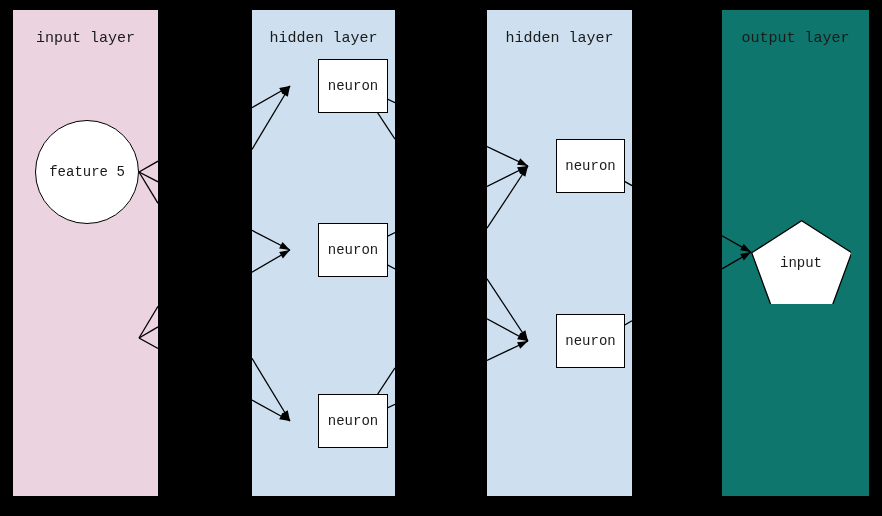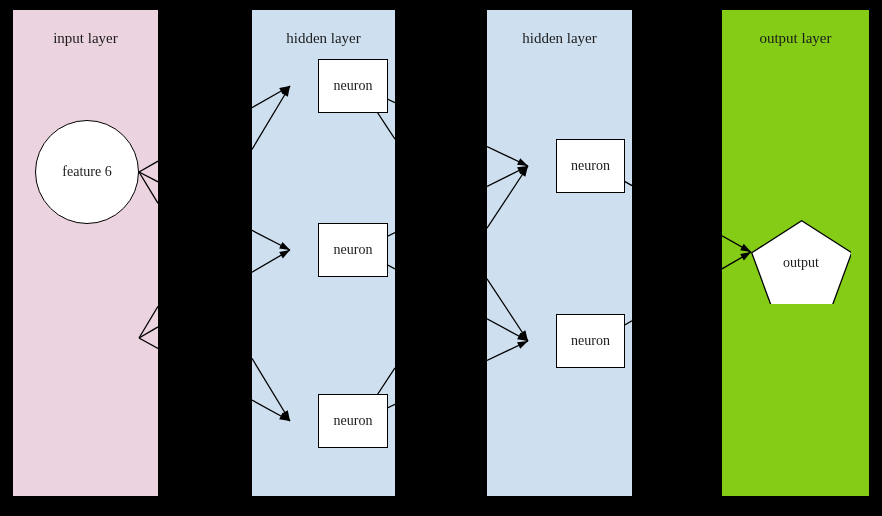--- a/index.html
+++ b/index.html
@@ -6,21 +6,21 @@
     margin: 0;
     padding: 0;
     background: #000000;
   }
   #canvas {
     position: relative;
     width: 882px;
     height: 516px;
     background: #000000;
     overflow: hidden;
-    font-family: Liberation Serif, serif;
+    font-family: Liberation Mono, monospace;
   }
   .layer-panel {
     position: absolute;
     overflow: hidden;
   }
   .layer-title {
     position: absolute;
     left: 0;
     right: 0;
     text-align: center;
@@ -82,21 +82,21 @@
     <div class="layer-title" style="top: 20px;">input layer</div>
     <svg class="edge-svg" id="edges-input" width="145" height="486">
         <line x1="126" y1="162" x2="145" y2="151.17880794701986" stroke="#000000" stroke-width="1.3"></line>
         <line x1="126" y1="162" x2="145" y2="171.81456953642385" stroke="#000000" stroke-width="1.3"></line>
         <line x1="126" y1="162" x2="145" y2="193.33112582781456" stroke="#000000" stroke-width="1.3"></line>
         <line x1="126" y1="328" x2="145" y2="296.2913907284768" stroke="#000000" stroke-width="1.3"></line>
         <line x1="126" y1="328" x2="145" y2="316.92715231788077" stroke="#000000" stroke-width="1.3"></line>
         <line x1="126" y1="328" x2="145" y2="338.44370860927154" stroke="#000000" stroke-width="1.3"></line>
       </svg>
     <div class="node-circle" id="node-feature-1" style="left: 22px; top: 110px; width: 104px; height: 104px;">
-      <span class="shape-text">feature 6</span>
+      <span class="shape-text">feature 5</span>
     </div>
   </div>
 
   <div class="layer-panel" id="panel-hidden-1" style="left: 252px; top: 10px; width: 143px; height: 486px; background: rgb(206, 224, 240);">
     <div class="layer-title" style="top: 20px;">hidden layer</div>
     <svg class="edge-svg" id="edges-hidden-1" width="143" height="486">
         <line x1="0" y1="97.64238410596026" x2="38" y2="76" stroke="#000000" stroke-width="1.3"></line>
         <polygon points="38,76 30.804187877372044,84.31987306969528 27.173254657243774,77.9446298576096" fill="#000000"></polygon>
         <line x1="0" y1="220.3708609271523" x2="38" y2="240" stroke="#000000" stroke-width="1.3"></line>
         <polygon points="38,240 27.10277501868478,238.499837439942 30.469906897096337,231.98141547019657" fill="#000000"></polygon>
@@ -145,29 +145,29 @@
         <line x1="110" y1="331" x2="145" y2="310.7927272727273" stroke="#000000" stroke-width="1.3"></line>
       </svg>
     <div class="node-box" id="node-hidden2-neuron-1" style="left: 41px; top: 129px; width: 69px; height: 54px;">
       <span class="shape-text">neuron</span>
     </div>
     <div class="node-box" id="node-hidden2-neuron-2" style="left: 41px; top: 304px; width: 69px; height: 54px;">
       <span class="shape-text">neuron</span>
     </div>
   </div>
 
-  <div class="layer-panel" id="panel-output" style="left: 722px; top: 10px; width: 147px; height: 486px; background: #84cc16;">
+  <div class="layer-panel" id="panel-output" style="left: 722px; top: 10px; width: 147px; height: 486px; background: #0f766e;">
     <div class="layer-title" style="top: 20px;">output layer</div>
     <svg class="edge-svg" id="edges-output" width="147" height="486">
         <line x1="0" y1="225.87662337662337" x2="29" y2="242.088" stroke="#000000" stroke-width="1.3"></line>
         <polygon points="29,242.088 18.15807779871443,240.22984958055855 21.738009098782072,233.8258278793874" fill="#000000"></polygon>
         <line x1="0" y1="258.83116883116884" x2="29" y2="242.088" stroke="#000000" stroke-width="1.3"></line>
         <polygon points="29,242.088 21.853237002243873,250.4500439280061 18.18487717710002,244.09626251411197" fill="#000000"></polygon>
       </svg>
     <div class="node-pentagon" id="node-output-node" style="left: 29px; top: 210px; width: 100px; height: 84px;">
       <svg id="pentagon-svg" width="100" height="84">
         <polygon id="pentagon-poly" fill="#ffffff" stroke="#000000" stroke-width="1.3" points="50.7,0.7 100.7,32.788000000000004 81.60000000000001,84.7 19.8,84.7 0.7,32.788000000000004"></polygon>
       </svg>
-      <span class="node-label shape-text" id="output-node-label" style="top: 34.68px;">output</span>
+      <span class="node-label shape-text" id="output-node-label" style="top: 34.68px;">input</span>
     </div>
   </div>
 
 </div>
 
 </body></html>

